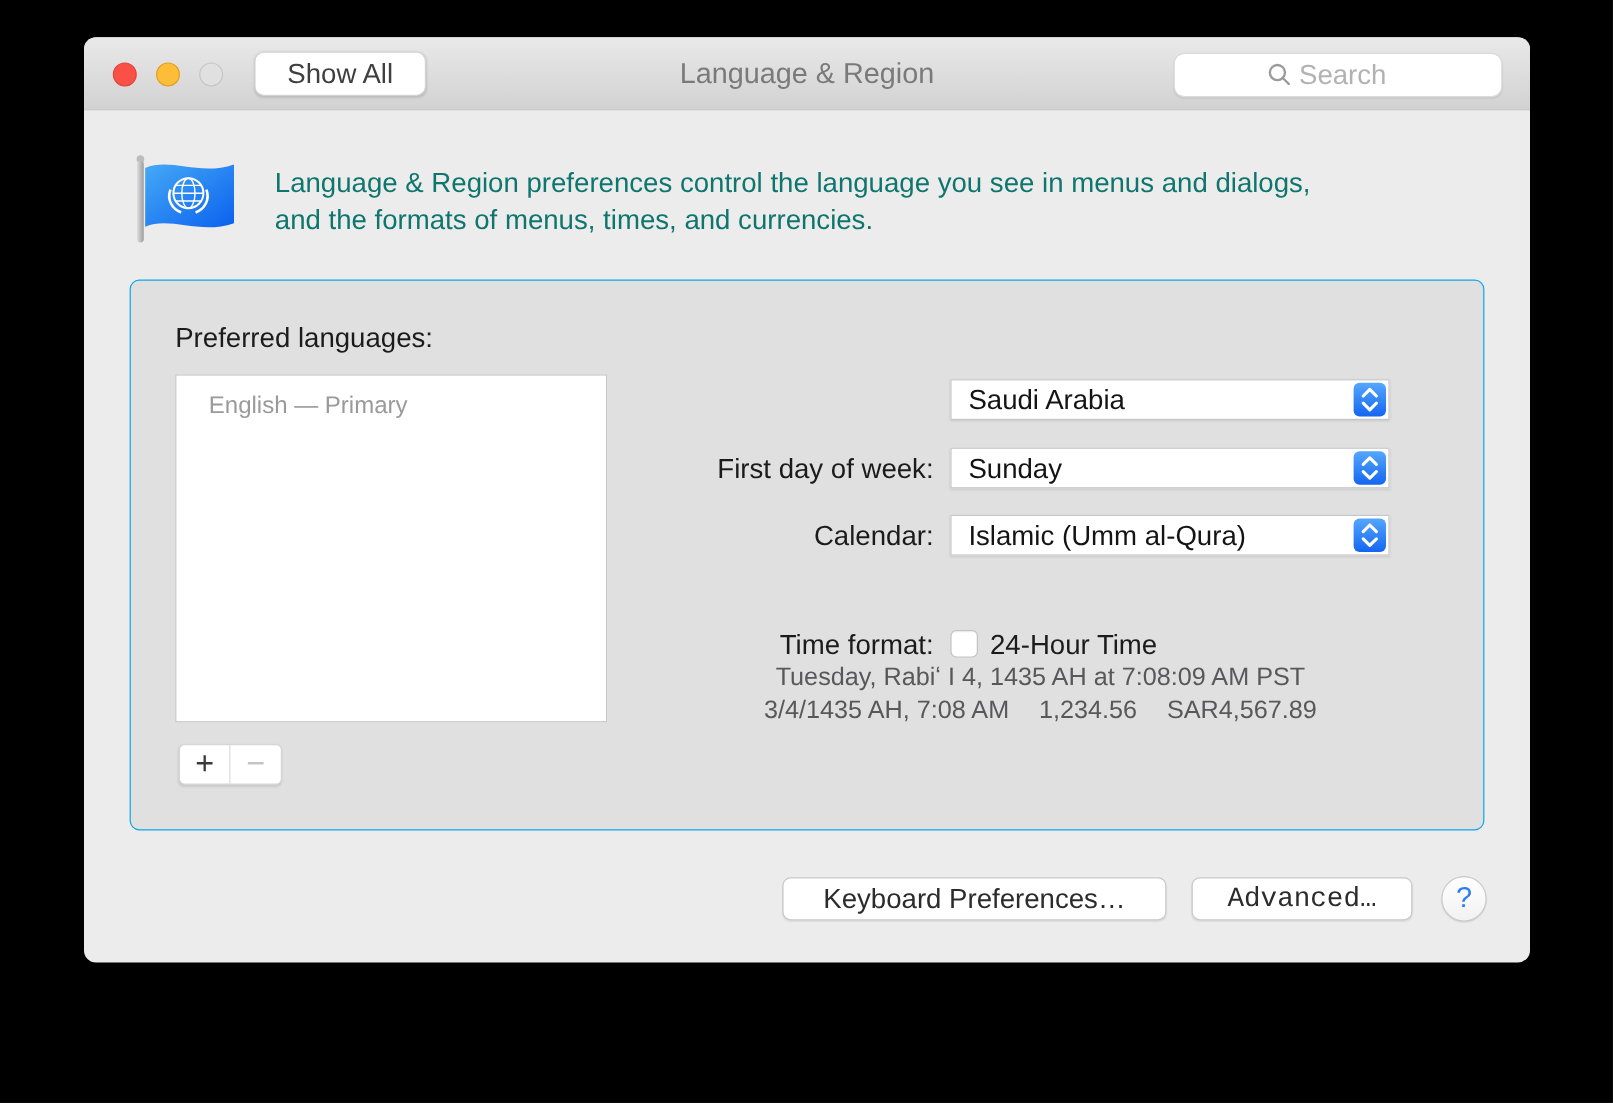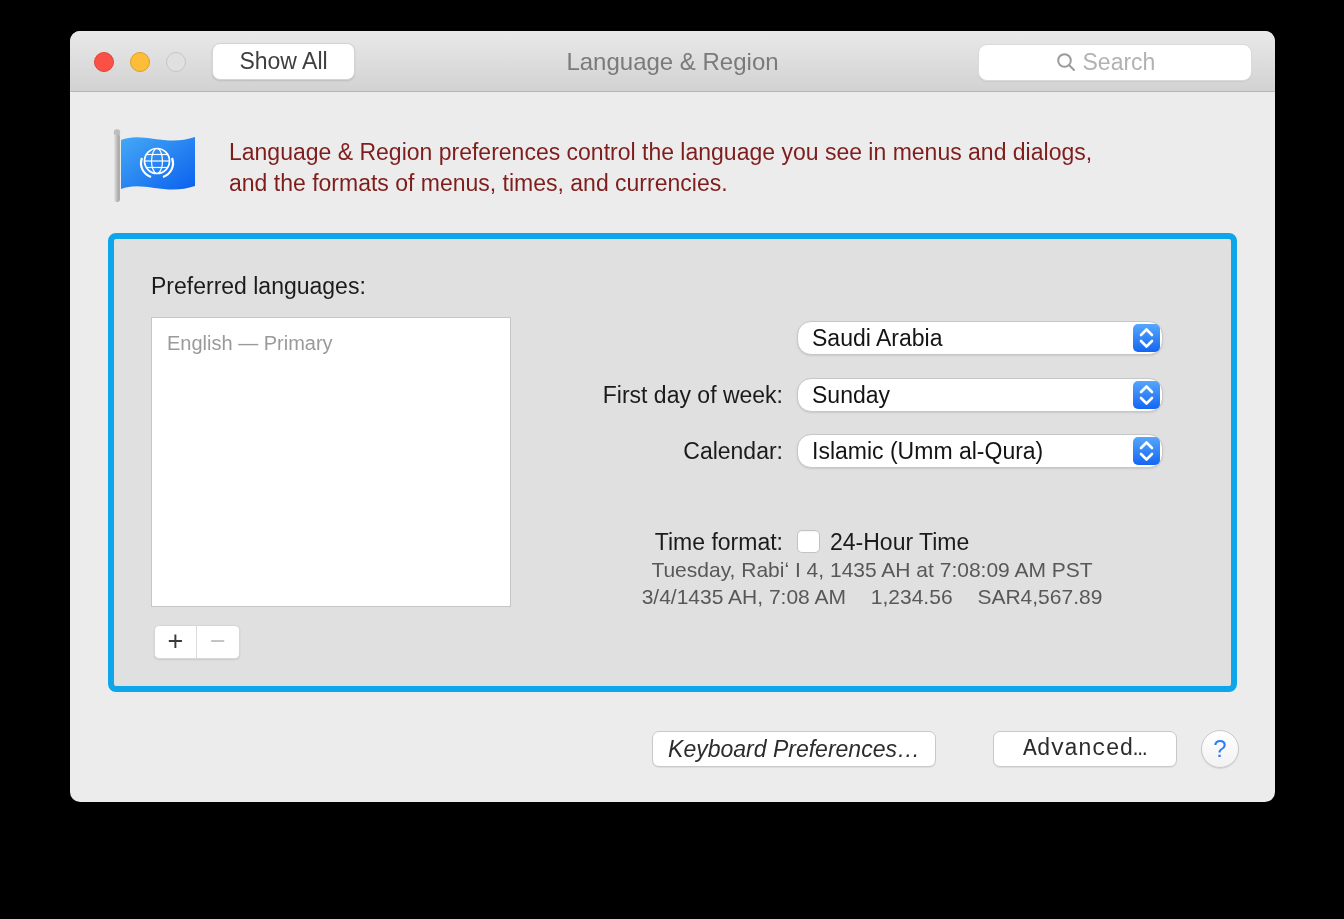--- a/index.html
+++ b/index.html
@@ -30,44 +30,44 @@
     display:flex; align-items:center; justify-content:center; }
   .searchbox svg { flex:0 0 auto; margin-right:6px; }
   .searchbox input { border:none; outline:none; background:transparent;
     width:92px; font-size:23px; color:#444;
     font-family:"Liberation Sans","DejaVu Sans",sans-serif; }
   .searchbox input::placeholder { color:#b2b2b2; }
 
   
   .flag { position:absolute; left:40px; top:97px; }
   .intro { position:absolute; left:159px; top:106px; font-size:23px;
-    line-height:31px; color:#7f1d1d; }
+    line-height:31px; color:#0f766e; }
 
   
   .panel { position:absolute; left:38px; top:202px; width:1129px; height:459px;
-    background:#e0e0e0; border:6px solid #0ea5e9; border-radius:8px;padding-left:34px; }
+    background:#e0e0e0; border:1px solid #0ea5e9; border-radius:8px;padding-left:34px; }
   .pref-label { position:absolute; left:37px; top:34px; font-size:23px; color:#1b1b1b; }
   .listbox { position:absolute; left:37px; top:78px; width:360px; height:290px;
     background:#fff; border:1px solid #c6c6c6; }
   .lang-item { padding:10px 15px; }
   .lang-name { font-size:23px; color:#141414; }
-  .lang-detail { font-size:20px; color:#9a9a9a; margin-top:4px; }
+  .lang-detail { font-size:20px; color:#9a9a9a; margin-top:4px;margin-left:12px; }
   .addremove { position:absolute; left:40px; top:386px; height:34px;
     background:#fff; border-radius:5px; border:1px solid #d6d6d6;
     box-shadow:0 1px 2px rgba(0,0,0,.10); display:flex; }
   .seg { width:42px; height:32px; text-align:center; line-height:30px;
     font-size:27px; cursor:default; }
   .seg-add { color:#3a3a3a; border-right:1px solid #dcdcdc; }
   .seg-remove { color:#c2c2c2; }
 
   .formrow { position:absolute; left:0; width:1100px; height:34px; }
   .row-label { position:absolute; left:0; top:0; width:669px; text-align:right;
     font-size:23px; color:#1b1b1b; line-height:34px; }
   .popup { position:absolute; left:683px; top:0; width:366px; height:34px;
-    background:#fff; border:1px solid #c6c6c6; border-radius:14px;
+    background:#fff; border:1px solid #c6c6c6; border-radius:0;
     box-shadow:0 1px 2px rgba(0,0,0,.10); cursor:default; }
   .popup-value { position:absolute; left:14px; top:0; line-height:32px;
     font-size:23px; color:#141414; white-space:nowrap; }
   .stepper { position:absolute; right:2px; top:2px; width:27px; height:28px;
     border-radius:5px; background:linear-gradient(#55a7fc,#1466f2);
     display:flex; align-items:center; justify-content:center; }
 
   .checkrow { position:absolute; left:0; top:252px; width:1100px; height:24px;margin-top:39px; }
   .checkrow .row-label { line-height:24px; }
   .checkbox { position:absolute; left:683px; top:0; width:23px; height:23px;
@@ -78,21 +78,21 @@
 
   .preview { position:absolute; left:400px; top:317px; width:716px;
     text-align:center; font-size:21px; line-height:27px; color:#58585a; }
   .preview .mid { margin:16px 19px; }
 
   
   .pushbtn { position:absolute; top:700px; height:36px; background:#fff;
     border:1px solid #c9c9c9; border-radius:7px;
     box-shadow:0 1px 1px rgba(0,0,0,.07);
     font-size:23px; color:#2c2c2c; text-align:center; line-height:34px; cursor:default; }
-  .btn-kb { left:582px; width:284px;font-style:italic; }
+  .btn-kb { left:582px; width:320px; }
   .btn-adv { left:923px; width:184px;font-family:Liberation Mono, monospace; }
   .helpbtn { position:absolute; left:1131px; top:699px; width:38px; height:38px;
     border-radius:50%; background:linear-gradient(#ffffff,#f2f2f2);
     border:1px solid #c9c9c9; box-shadow:0 1px 1px rgba(0,0,0,.10);
     text-align:center; line-height:36px; font-size:24px; color:#2a7cf7; cursor:default; }
 </style>
 </head>
 <body>
 
 <div class="window">

